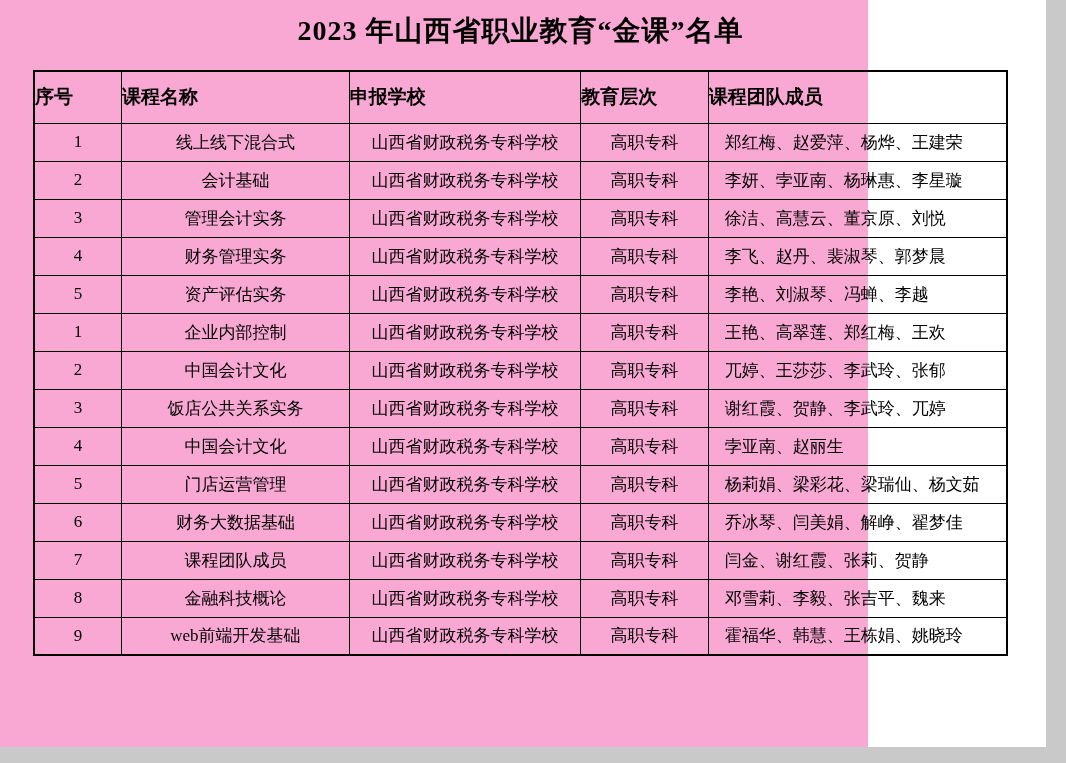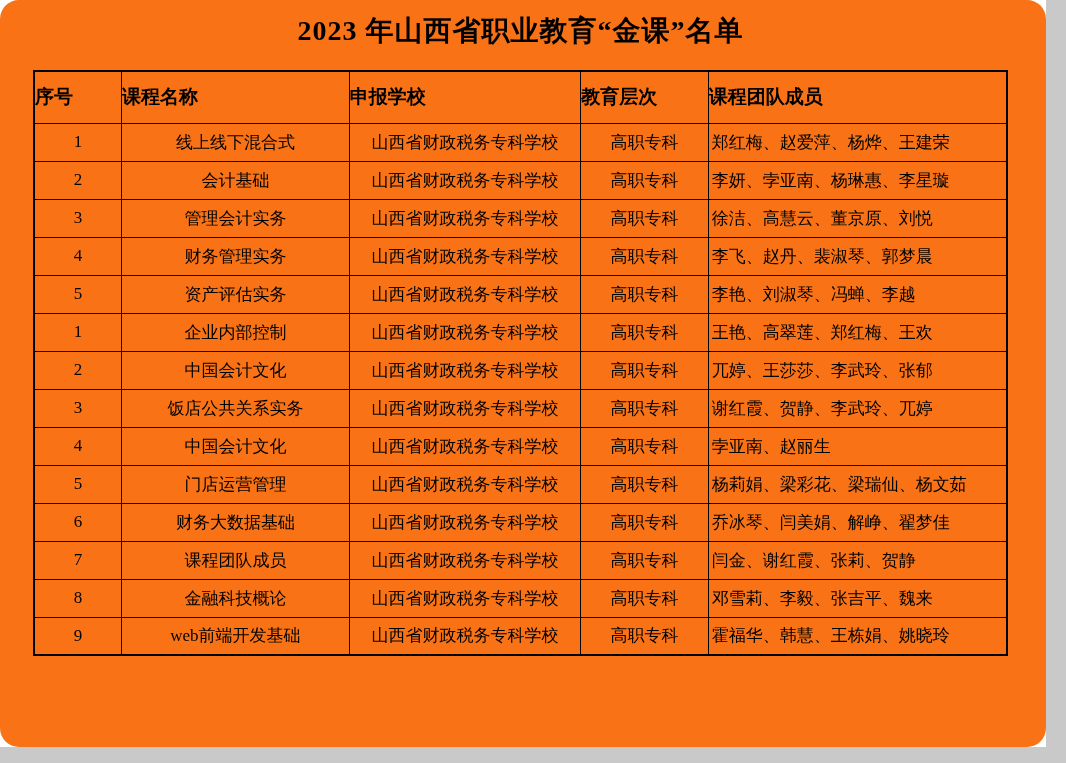--- a/index.html
+++ b/index.html
@@ -9,24 +9,23 @@
     width: 1066px;
     height: 763px;
     background: #ffffff;
     font-family: "Liberation Serif", "DejaVu Serif", serif;
     color: #000000;
     overflow: hidden;
   }
   .page {
     position: absolute;
     left: 0; top: 0;
-    width: 1046px;
+    width: 868px;
     height: 747px;
-    background: #f97316;
-    border-radius: 19px;
+    background: #f9a8d4;
   }
   .edge-right {
     position: absolute;
     right: 0; top: 0;
     width: 20px; height: 763px;
     background: #c9c9c9;
   }
   .edge-bottom {
     position: absolute;
     left: 0; bottom: 0;
@@ -70,21 +69,21 @@
     vertical-align: middle;
   }
   tr.data-row td {
     height: 38px;
     font-size: 17px;
     text-align: center;
     vertical-align: middle;
   }
   tr.data-row td.c-team {
     text-align: left;
-    padding-left: 3px;
+    padding-left: 16px;
   }
   col.w-no     { width: 9.0%; }
   col.w-course { width: 23.4%; }
   col.w-school { width: 23.8%; }
   col.w-level  { width: 13.1%; }
   col.w-team   { width: 30.7%; }
 </style>
 </head>
 <body>
 

